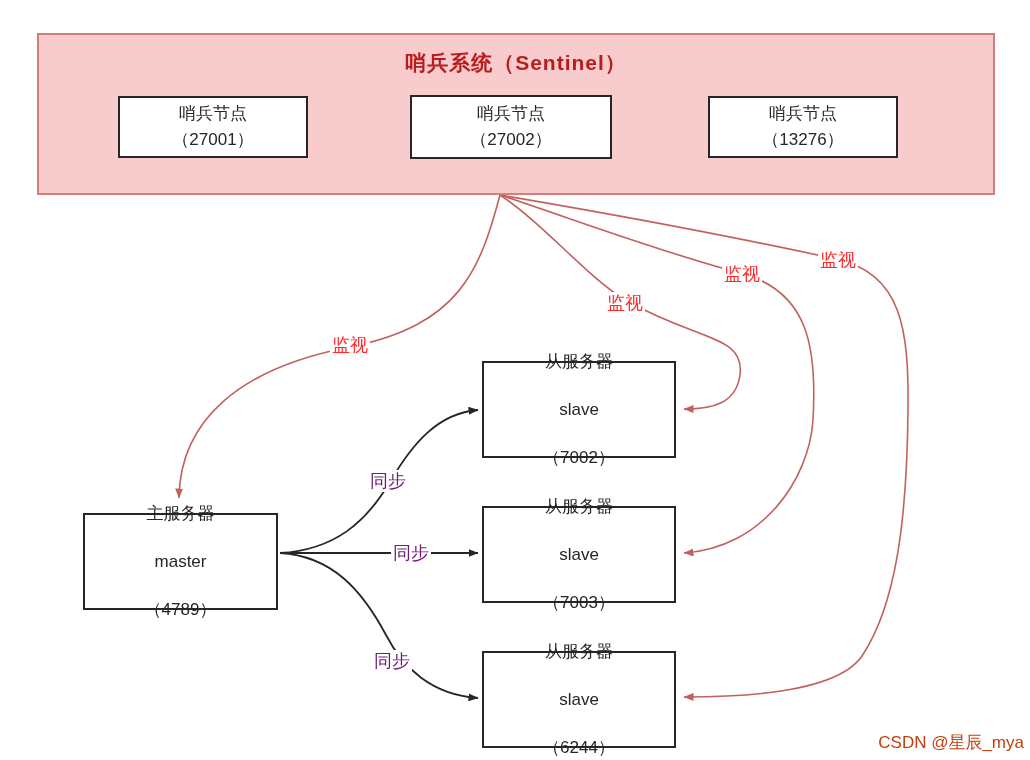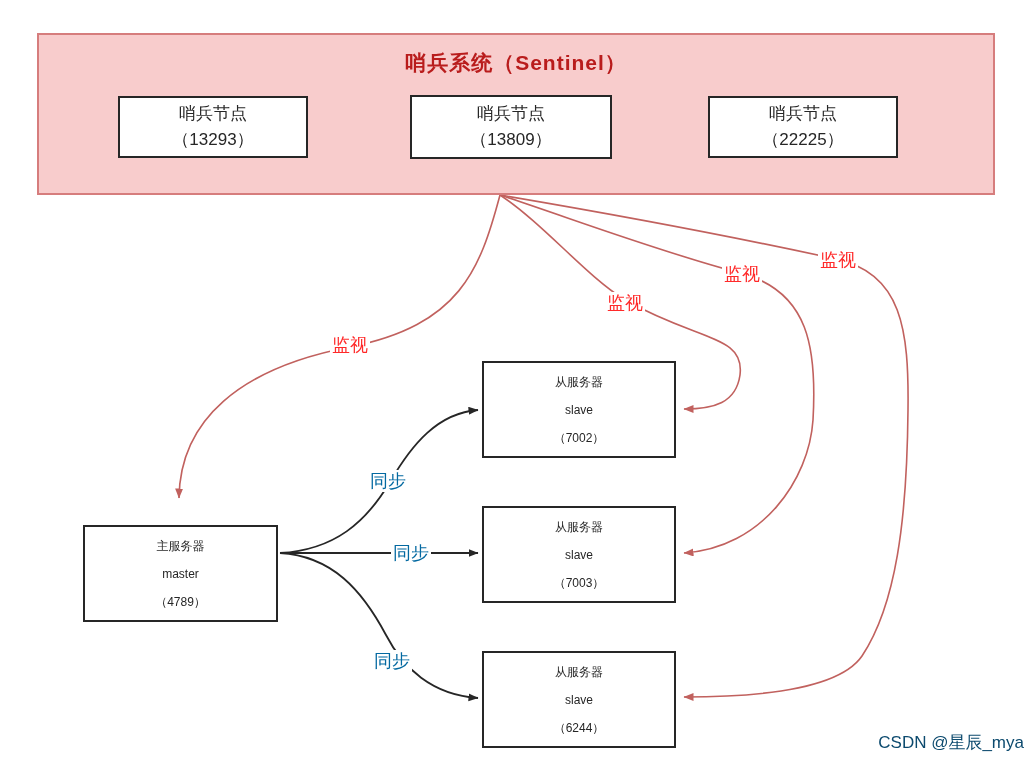--- a/index.html
+++ b/index.html
@@ -51,51 +51,52 @@
   .box-27002 { left: 410px; top: 95px;  width: 198px; height: 60px; }
   .box-27003 { left: 708px; top: 96px;  width: 186px; height: 58px; }
   .server-box {
     position: absolute;
     background: #ffffff;
     border: 2px solid #262626;
     display: flex;
     flex-direction: column;
     align-items: center;
     justify-content: center;
-    font-size: 12px;
+    font-size: 17px;
     line-height: 28px;
     text-align: center;
+    gap: 20px;
   }
-  .box-master { left: 83px;  top: 525px; width: 191px; height: 93px; }
+  .box-master { left: 83px;  top: 513px; width: 191px; height: 93px; }
   .box-7002  { left: 482px; top: 361px; width: 190px; height: 93px; }
   .box-7003  { left: 482px; top: 506px; width: 190px; height: 93px; }
   .box-7004  { left: 482px; top: 651px; width: 190px; height: 93px; }
   .edge-label {
     position: absolute;
     transform: translate(-50%, -50%);
     background: #ffffff;
     padding: 0 2px;
     font-size: 18px;
     line-height: 22px;
     white-space: nowrap;
   }
   .monitor-label { color: #ff2a2a; }
-  .sync-label { color: #0369a1; }
+  .sync-label { color: #701a75; }
   .lbl-monitor-master { left: 350px; top: 345px; }
   .lbl-monitor-7002  { left: 625px; top: 303px; }
   .lbl-monitor-7003  { left: 742px; top: 274px; }
   .lbl-monitor-7004  { left: 838px; top: 260px; }
   .lbl-sync-7002 { left: 388px; top: 481px; }
   .lbl-sync-7003 { left: 411px; top: 553px; }
   .lbl-sync-7004 { left: 392px; top: 661px; }
   .watermark {
     position: absolute;
     right: 6px; top: 731px;
     font-size: 17px;
-    color: #0c4a6e;
+    color: #c2410c;
   }
 </style>
 </head>
 <body>
 
 <div class="canvas">
 
   <svg class="edges" viewBox="0 0 1030 760">
     <defs>
       <marker id="arrow-red" markerWidth="11" markerHeight="9" refX="9.5" refY="4" orient="auto" markerUnits="userSpaceOnUse">
@@ -115,29 +116,29 @@
     <path d="M280,553 L478,553" fill="none" stroke-width="1.8" marker-end="url(#arrow-black)" stroke="#262626"></path>
     <path d="M280,553 C332,556 362,590 386,635 C403,668 432,695 478,698" fill="none" stroke-width="1.8" marker-end="url(#arrow-black)" stroke="#262626"></path>
   </svg>
 
   <div class="panel">
     <div class="panel-title">哨兵系统（Sentinel）</div>
   </div>
 
   <div class="node-box box-27001">
     <div>哨兵节点</div>
-    <div>（13293）</div>
+    <div>（27001）</div>
   </div>
   <div class="node-box box-27002">
     <div>哨兵节点</div>
-    <div>（13809）</div>
+    <div>（27002）</div>
   </div>
   <div class="node-box box-27003">
     <div>哨兵节点</div>
-    <div>（22225）</div>
+    <div>（13276）</div>
   </div>
 
   <div class="server-box box-master">
     <div>主服务器</div>
     <div>master</div>
     <div>（4789）</div>
   </div>
 
   <div class="server-box box-7002">
     <div>从服务器</div>

